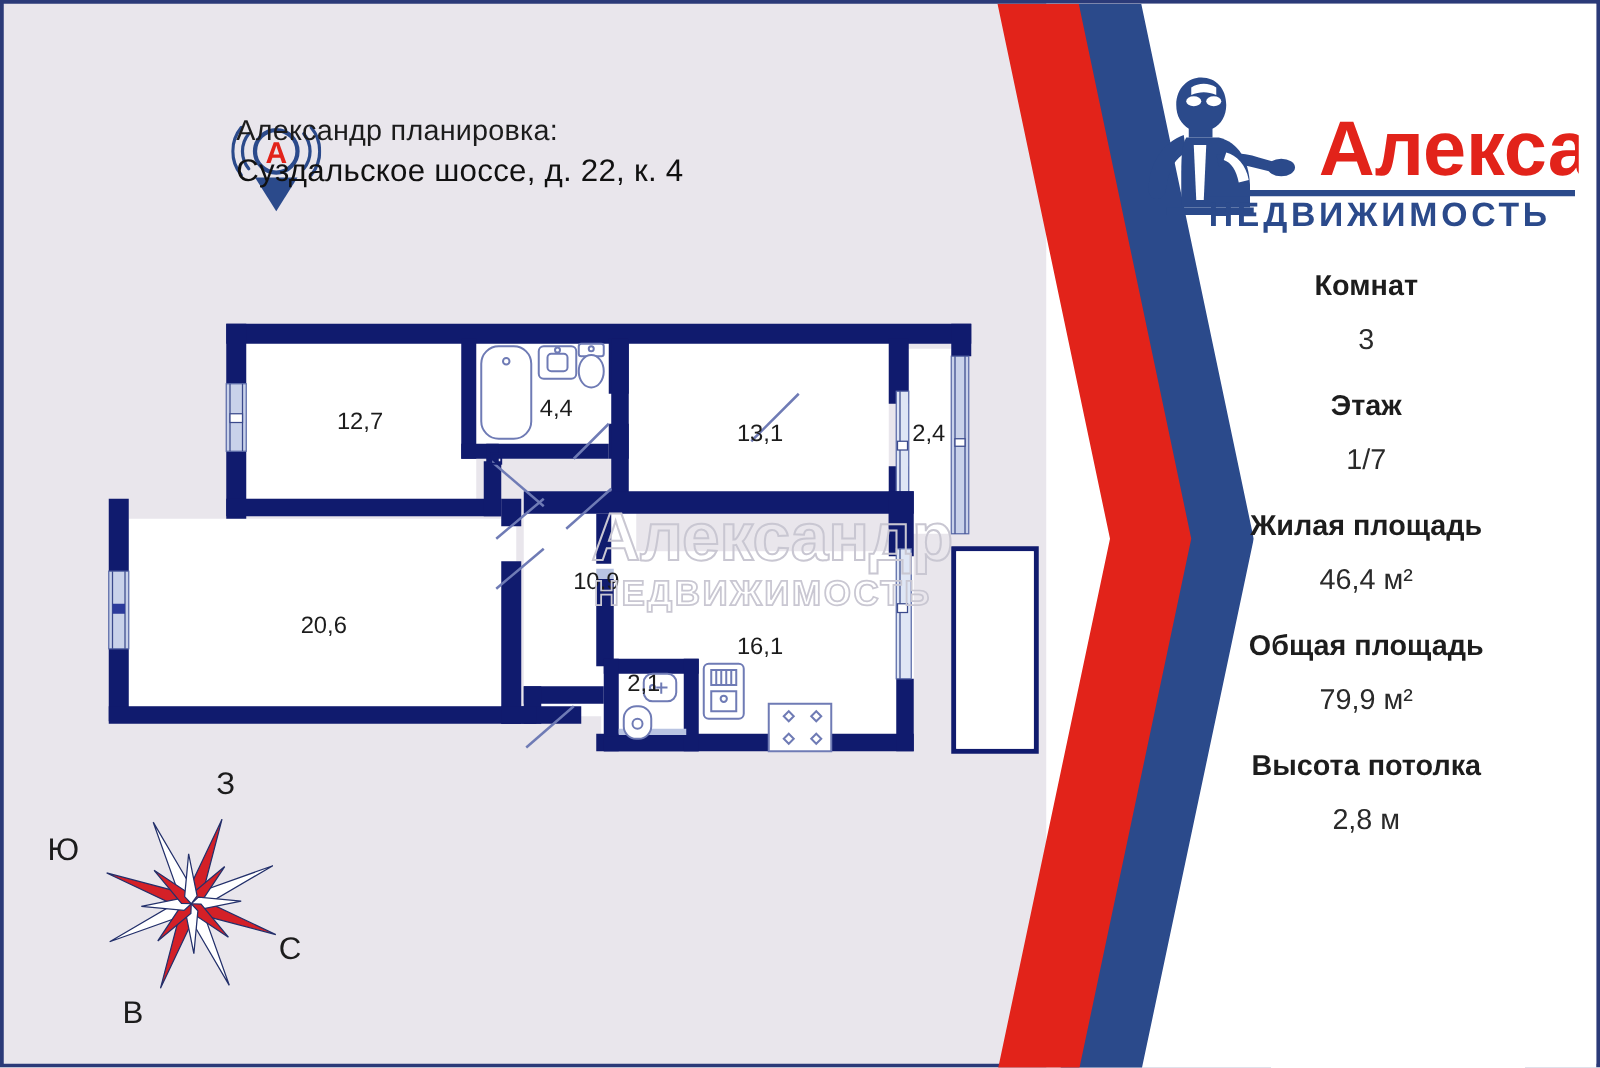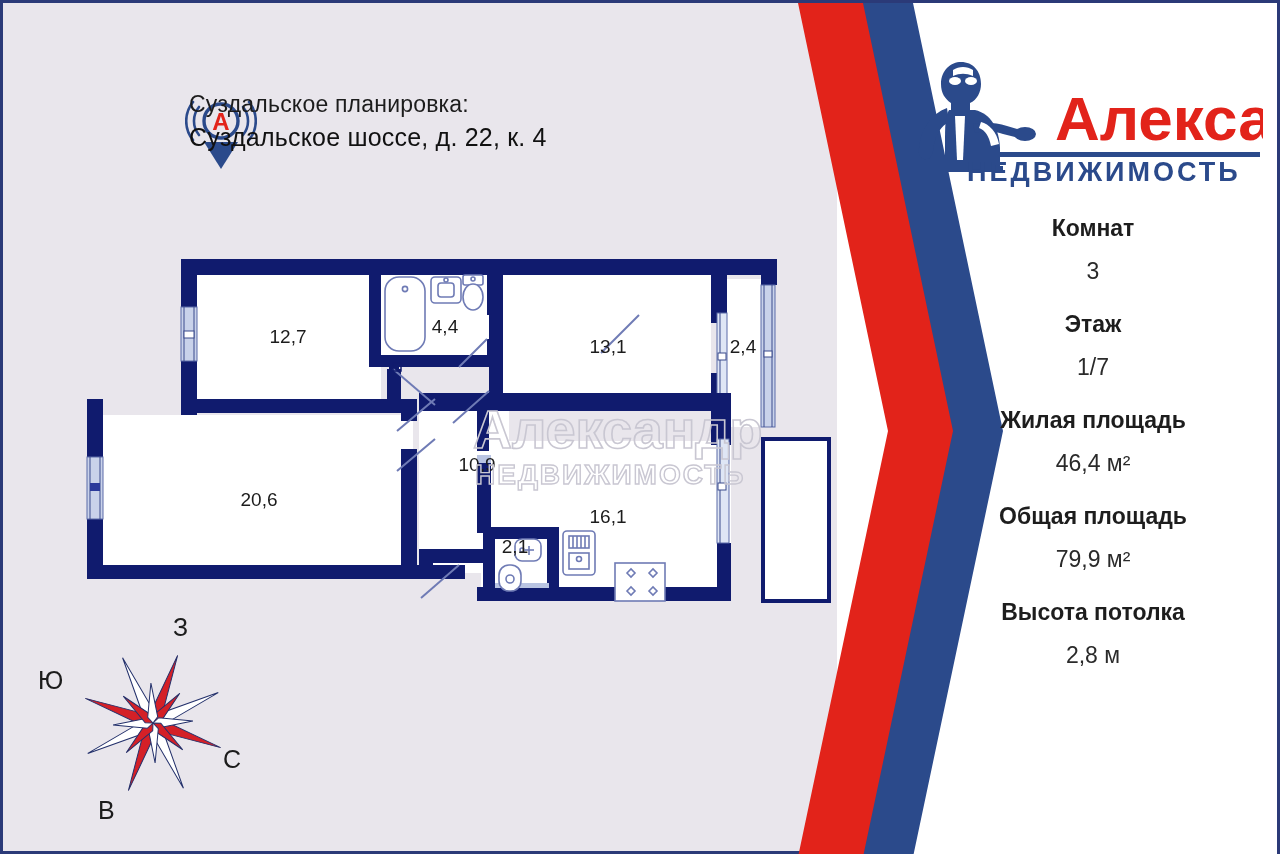--- a/index.html
+++ b/index.html
@@ -58,21 +58,21 @@
       <path d="M8 15 A30 30 0 0 0 8 53"></path>
       <path d="M58 20 A22 22 0 0 1 58 48"></path>
       <path d="M64 15 A30 30 0 0 1 64 53"></path>
     </g>
     <circle cx="36" cy="34" r="17" fill="none" stroke="#2b4a8b" stroke-width="3.4"></circle>
     <text x="36" y="43" font-family="Liberation Sans, sans-serif" font-size="24" font-weight="bold" fill="#e2231a" text-anchor="middle">A</text>
     <path d="M19 55 L53 55 L36 82 Z" fill="#2b4a8b"></path>
   </svg>
 
   <div id="header">
-    <div class="line1">Суздальское планировка:</div>
+    <div class="line1">Александр планировка:</div>
     <div class="line2">Суздальское шоссе, д. 22, к. 4</div>
   </div>
 
   <svg id="logo" viewBox="0 0 360 140">
 
     <g fill="#2b4a8b">
       <path d="M38 36 C38 22 48 14 58 14 C70 14 78 23 78 36 C78 44 74 52 67 55 L67 62 L48 62 L48 55 C42 51 38 45 38 36 Z"></path>
       <path d="M44 60 C28 66 18 80 16 100 C15 108 18 112 24 111 C29 110 30 104 31 97 C33 86 38 78 46 74 Z"></path>
       <path d="M46 62 L72 62 C88 66 96 80 97 100 L97 118 L42 118 L42 96 C42 80 42 68 46 62 Z"></path>
       <path d="M70 76 C80 74 92 74 104 78 L118 82 L116 90 L100 86 C90 83 80 83 72 85 Z"></path>

